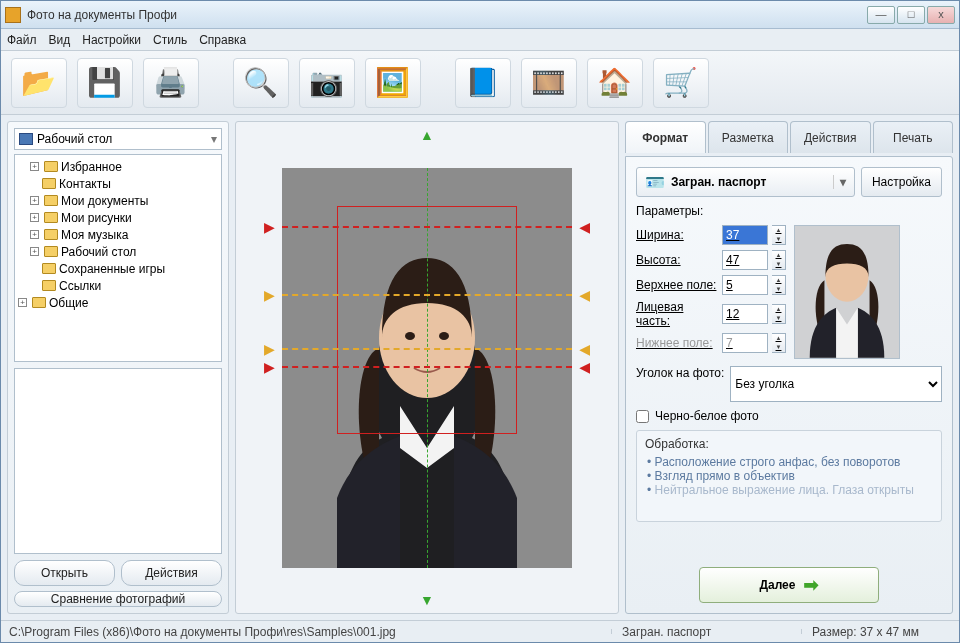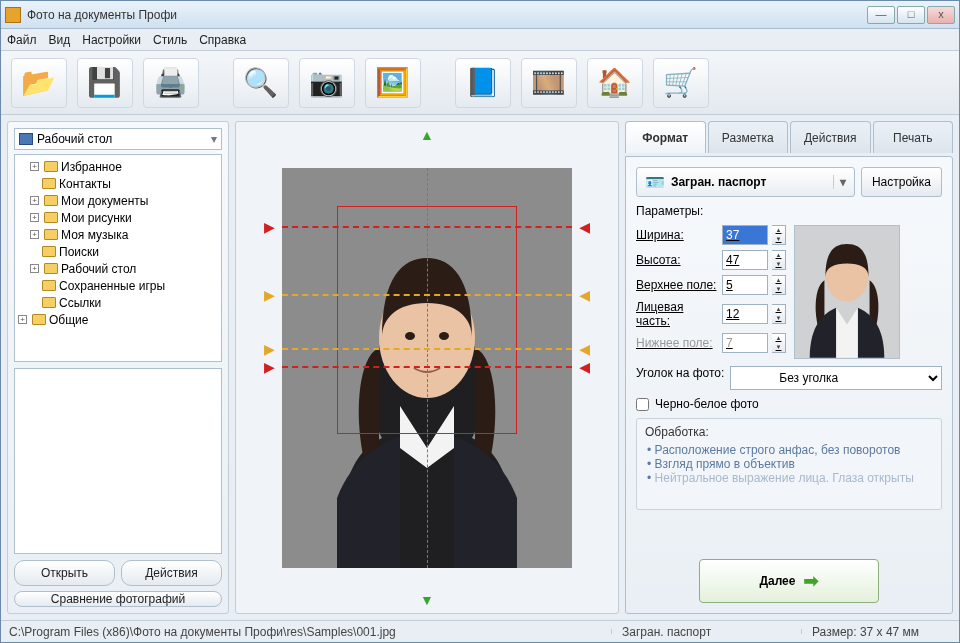--- a/index.html
+++ b/index.html
@@ -46,27 +46,27 @@
   .paramfields { display:flex; flex-direction:column; gap:5px; }
   .paramrow { display:flex; align-items:center; gap:4px; }
   .paramrow label { width:82px; }
   .paramrow.disabled { color:#999; }
   .numin { width:46px; height:20px; border:1px solid #9fb2c2; background:#fff; padding:0 3px; }
   .numin.sel { background:#3a76d6; color:#fff; }
   .spinner { width:14px; height:20px; border:1px solid #9fb2c2; border-left:none; background:linear-gradient(#fff,#e4eaf0); display:flex; flex-direction:column; }
   .spinner div { flex:1; font-size:6px; text-align:center; line-height:8px; color:#444;}
   .preview { width:106px; height:134px; border:1px solid #b0bfcc; background:#d9dadb; background-image:radial-gradient(circle at 50% 28%, #e9c7a6 0, #e9c7a6 14%, transparent 14%), linear-gradient(#cfd1d3,#cfd1d3); }
   .selrow { display:flex; align-items:flex-start; gap:6px; }
-  .selrow select { flex:1; height:24px; border:1px solid #9fb2c2; background:#fff;padding-left:44px; }
+  .selrow select { flex:1; height:36px; border:1px solid #9fb2c2; background:#fff; }
   .cbrow { display:flex; align-items:center; gap:6px; }
   .infobox { border:1px solid #c9d3dc; border-radius:3px; padding:6px 8px; background:#f2f6fa; flex:0 0 auto; height:92px; overflow:hidden;}
   .infobox .infotitle { color:#333; margin-bottom:4px; }
   .infobox ul { list-style: none; padding-left:2px; color:#5c7aa0; }
   .infobox li::before { content:"• "; color:#5c7aa0; }
-  .nextbtn { align-self:center; width:180px; height:44px; border:1px solid #8fae7c; border-radius:4px; background:linear-gradient(#fff,#e4f0dc); font-weight:bold; cursor:pointer; display:flex; align-items:center; justify-content:center; gap:8px; margin-top:auto;}
+  .nextbtn { align-self:center; width:180px; height:36px; border:1px solid #8fae7c; border-radius:4px; background:linear-gradient(#fff,#e4f0dc); font-weight:bold; cursor:pointer; display:flex; align-items:center; justify-content:center; gap:8px; margin-top:auto;}
   .nextbtn .arrow { color:#40a52a; font-size:18px; }
   .statusbar { height:22px; border-top:1px solid #c3cdd6; background:#e8eef3; display:flex; align-items:center; padding:8px 8px; color:#444; gap:10px; }
   .statusbar .sbox { border-left:1px solid #c3cdd6; padding-left:10px; height:100%; display:flex; align-items:center; }
   svg.person { position:absolute; left:0; top:0; width:100%; height:100%; }
 </style>
 </head>
 <body>
 
 <div class="window">
   <div class="titlebar">
@@ -127,25 +127,20 @@
           </div>
         <div class="item">
             <span class="exp">+</span>
             <div class="folder"></div>
             <span>Мои рисунки</span>
           </div>
         <div class="item">
             <span class="exp">+</span>
             <div class="folder"></div>
             <span>Моя музыка</span>
-          </div>
-        <div class="item">
-            <span class="noexp"></span>
-            <div class="folder"></div>
-            <span>Поиски</span>
           </div>
         <div class="item">
             <span class="exp">+</span>
             <div class="folder"></div>
             <span>Рабочий стол</span>
           </div>
         <div class="item">
             <span class="noexp"></span>
             <div class="folder"></div>
             <span>Сохраненные игры</span>

